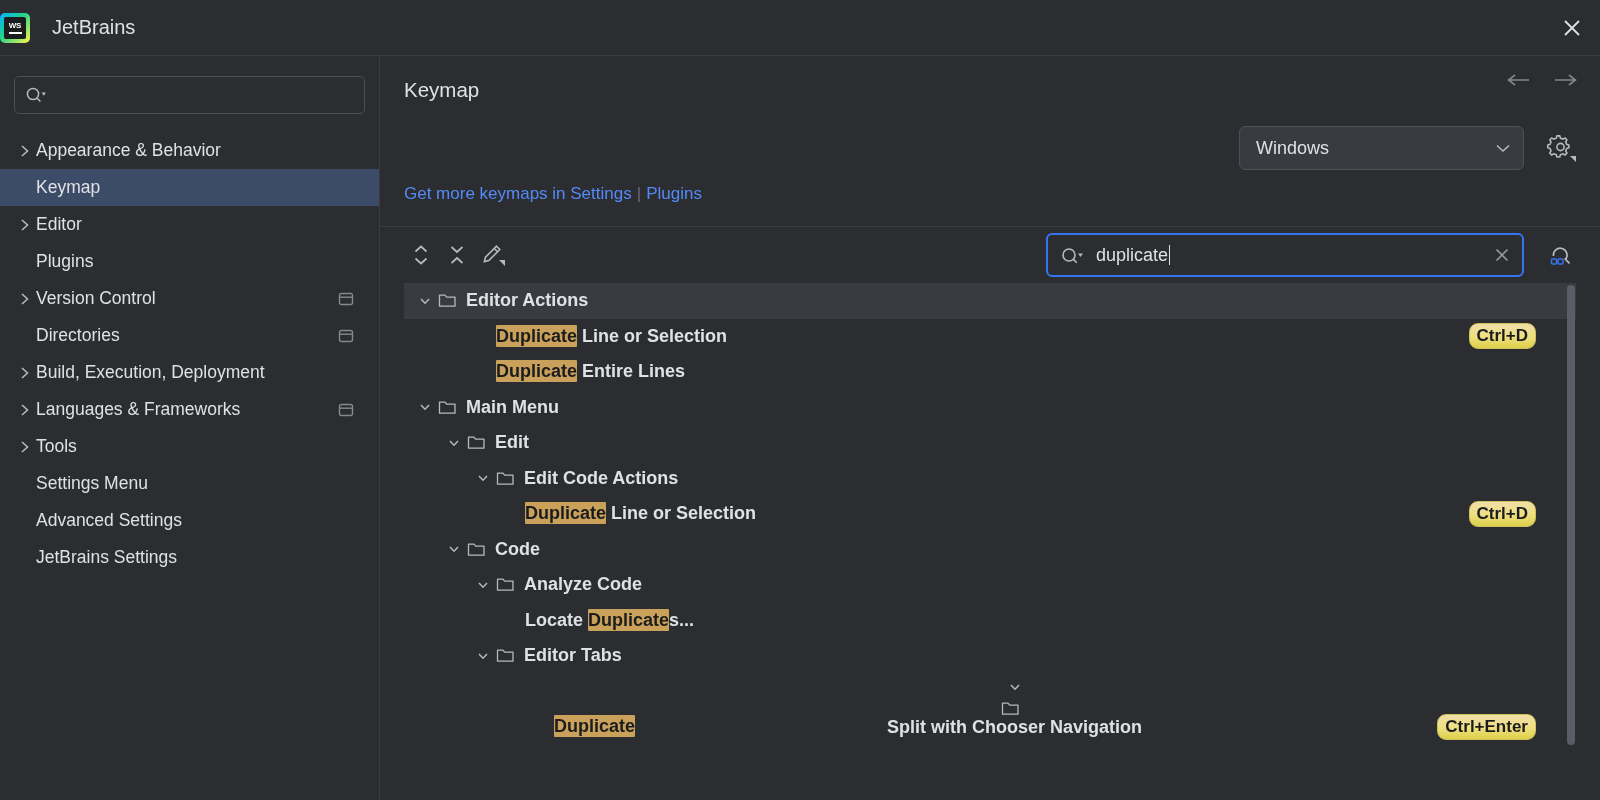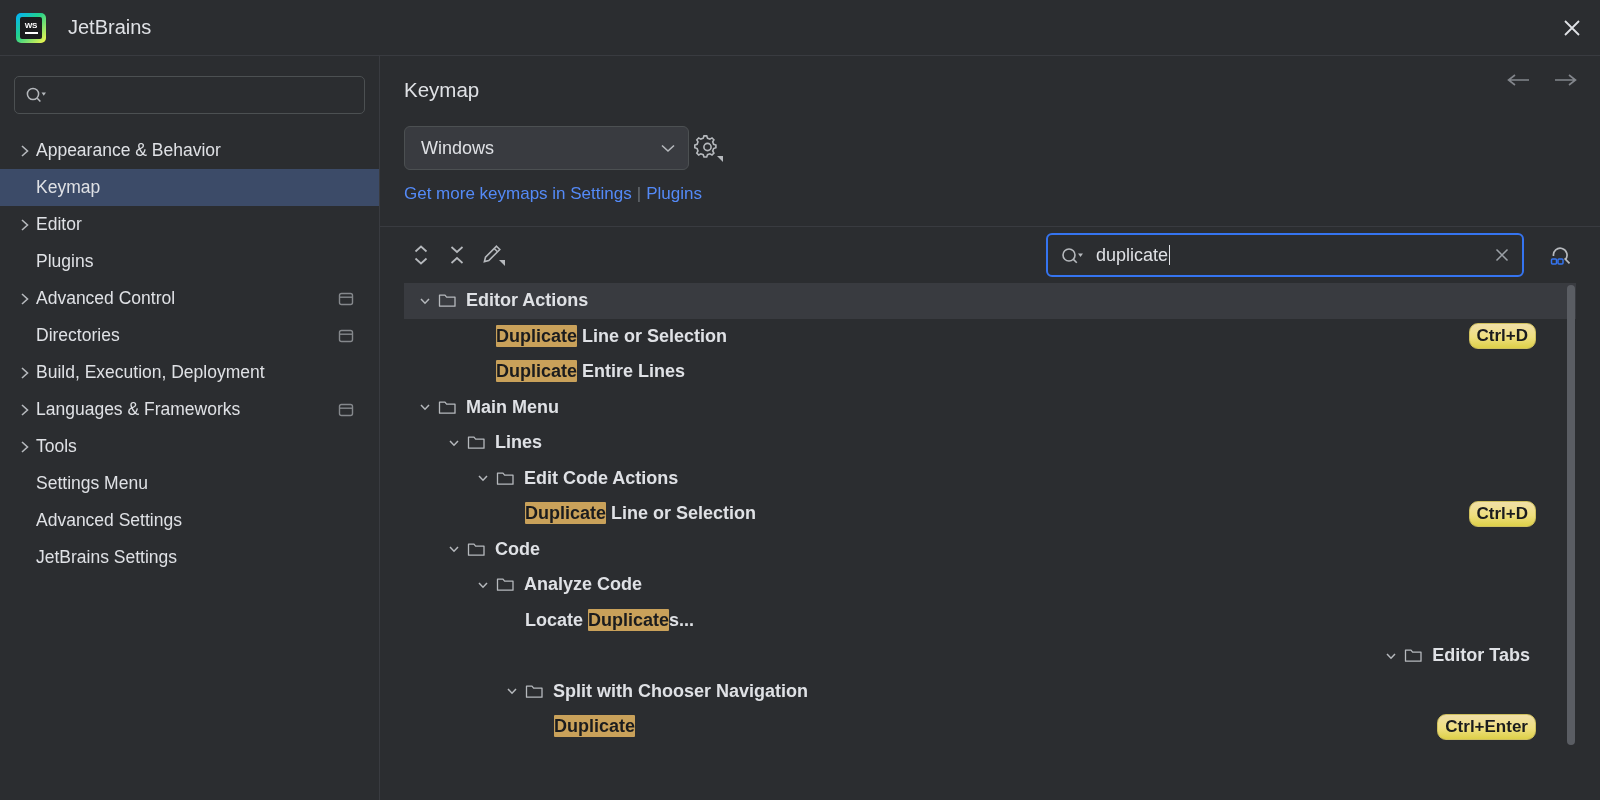--- a/index.html
+++ b/index.html
@@ -14,21 +14,21 @@
 
   
   .titlebar {
     height: 56px; flex: 0 0 56px;
     display: flex; align-items: center;
     background: #2b2d30;
     border-bottom: 1px solid #393b40;
     position: relative;
   }
   .logo {
-    width: 30px; height: 30px; margin-left: 16px; border-radius: 5px;
+    width: 30px; height: 30px; border-radius: 5px;
     background: linear-gradient(135deg, #00b0ff 0%, #23d18b 42%, #fcf84a 100%);
     position: relative; flex: 0 0 30px;
   }
   .logo .inner {
     position: absolute; inset: 4px; background: #1b1c1e; border-radius: 2px;
     display: flex; flex-direction: column; align-items: center; justify-content: center;
   }
   .logo .ws {
     font-size: 8px; font-weight: bold; color: #fff; letter-spacing: -0.3px;
     line-height: 8px; font-family: "Liberation Sans", sans-serif;
@@ -83,22 +83,23 @@
     padding: 22px 24px 0 24px; position: relative;
   }
   .page-title { font-size: 20.5px; color: #dfe1e5; }
   .nav-arrows {
     position: absolute; right: 22px; top: 16px;
     display: flex; align-items: center; gap: 20px;
   }
   .nav-arrow { cursor: pointer; display: flex; }
 
   .keymap-row {
-    display: flex; align-items: center; gap: 4px;
+    display: flex; align-items: center; gap: 22px;
     padding: 24px 24px 0 24px;
+    justify-content: flex-end;
   }
   .combo {
     width: 285px; height: 44px;
     background: #393b40; border: 1px solid #4c5052; border-radius: 6px;
     display: flex; align-items: center; padding: 0 12px 0 16px;
     font-size: 18px; color: #dfe1e5; cursor: pointer;
   }
   .combo .combo-val { flex: 1 1 auto; }
   .gear-btn { cursor: pointer; position: relative; display:flex; align-items:center; }
   .links {
@@ -241,21 +242,21 @@
               </svg>
             </span>
             <span class="side-label">Plugins</span>
           </div>
           <div class="side-item">
             <span class="chev">
               <svg width="12" height="16" viewBox="0 0 12 16">
                 <path d="M3 3 L8.5 8 L3 13" stroke="#b6b9bd" stroke-width="1.6" fill="none"></path>
               </svg>
             </span>
-            <span class="side-label">Advanced Control</span>
+            <span class="side-label">Version Control</span>
             <span class="proj-icon">
               <svg width="18" height="16" viewBox="0 0 18 16">
                 <rect x="2.5" y="2.5" width="13" height="11" rx="2" stroke="#85888c" stroke-width="1.4" fill="none"></rect>
                 <path d="M2.5 6.2 L15.5 6.2" stroke="#85888c" stroke-width="1.4"></path>
               </svg>
             </span>
           </div>
           <div class="side-item">
             <span class="chev empty">
               <svg width="12" height="16" viewBox="0 0 12 16">
@@ -471,21 +472,21 @@
               <span class="twist">
                 <svg width="14" height="14" viewBox="0 0 14 14">
                   <path d="M3 5 L7 9.2 L11 5" stroke="#b6b9bd" stroke-width="1.5" fill="none"></path>
                 </svg>
               </span>
               <span class="folder-ic">
                 <svg width="19" height="17" viewBox="0 0 19 17">
                   <path d="M1.5 14.2 L1.5 3.2 L7 3.2 L8.6 5.2 L17 5.2 L17 14.2 Z" stroke="#b6b9bd" stroke-width="1.3" fill="none" stroke-linejoin="round"></path>
                 </svg>
               </span>
-              <span><span>Lines</span></span>
+              <span><span>Edit</span></span>
             </div>
             <div class="trow" style="padding-left: 66px;">
               <span class="twist">
                 <svg width="14" height="14" viewBox="0 0 14 14">
                   <path d="M3 5 L7 9.2 L11 5" stroke="#b6b9bd" stroke-width="1.5" fill="none"></path>
                 </svg>
               </span>
               <span class="folder-ic">
                 <svg width="19" height="17" viewBox="0 0 19 17">
                   <path d="M1.5 14.2 L1.5 3.2 L7 3.2 L8.6 5.2 L17 5.2 L17 14.2 Z" stroke="#b6b9bd" stroke-width="1.3" fill="none" stroke-linejoin="round"></path>
@@ -529,34 +530,34 @@
               <span><span>Analyze Code</span></span>
             </div>
             <div class="trow" style="padding-left: 95px; text-align: center;">
               <span class="twist empty">
                 <svg width="14" height="14" viewBox="0 0 14 14">
                   <path d="M3 5 L7 9.2 L11 5" stroke="#b6b9bd" stroke-width="1.5" fill="none"></path>
                 </svg>
               </span>
               <span><span>Locate </span><span class="hl">Duplicate</span><span>s...</span></span>
             </div>
-            <div class="trow" style="padding-left: 66px; justify-content: flex-end;">
+            <div class="trow" style="padding-left: 66px;">
               <span class="twist">
                 <svg width="14" height="14" viewBox="0 0 14 14">
                   <path d="M3 5 L7 9.2 L11 5" stroke="#b6b9bd" stroke-width="1.5" fill="none"></path>
                 </svg>
               </span>
               <span class="folder-ic">
                 <svg width="19" height="17" viewBox="0 0 19 17">
                   <path d="M1.5 14.2 L1.5 3.2 L7 3.2 L8.6 5.2 L17 5.2 L17 14.2 Z" stroke="#b6b9bd" stroke-width="1.3" fill="none" stroke-linejoin="round"></path>
                 </svg>
               </span>
               <span><span>Editor Tabs</span></span>
             </div>
-            <div class="trow" style="padding-left: 95px;">
+            <div class="trow" style="padding-left: 95px; flex-direction: column;">
               <span class="twist">
                 <svg width="14" height="14" viewBox="0 0 14 14">
                   <path d="M3 5 L7 9.2 L11 5" stroke="#b6b9bd" stroke-width="1.5" fill="none"></path>
                 </svg>
               </span>
               <span class="folder-ic">
                 <svg width="19" height="17" viewBox="0 0 19 17">
                   <path d="M1.5 14.2 L1.5 3.2 L7 3.2 L8.6 5.2 L17 5.2 L17 14.2 Z" stroke="#b6b9bd" stroke-width="1.3" fill="none" stroke-linejoin="round"></path>
                 </svg>
               </span>

